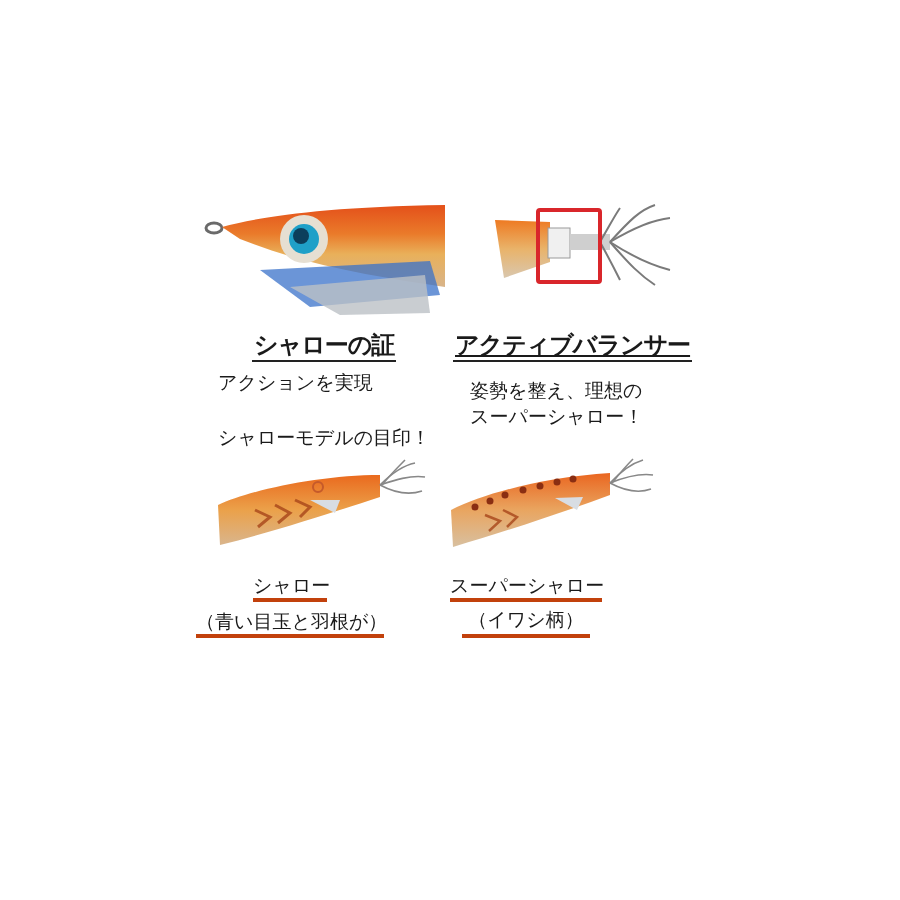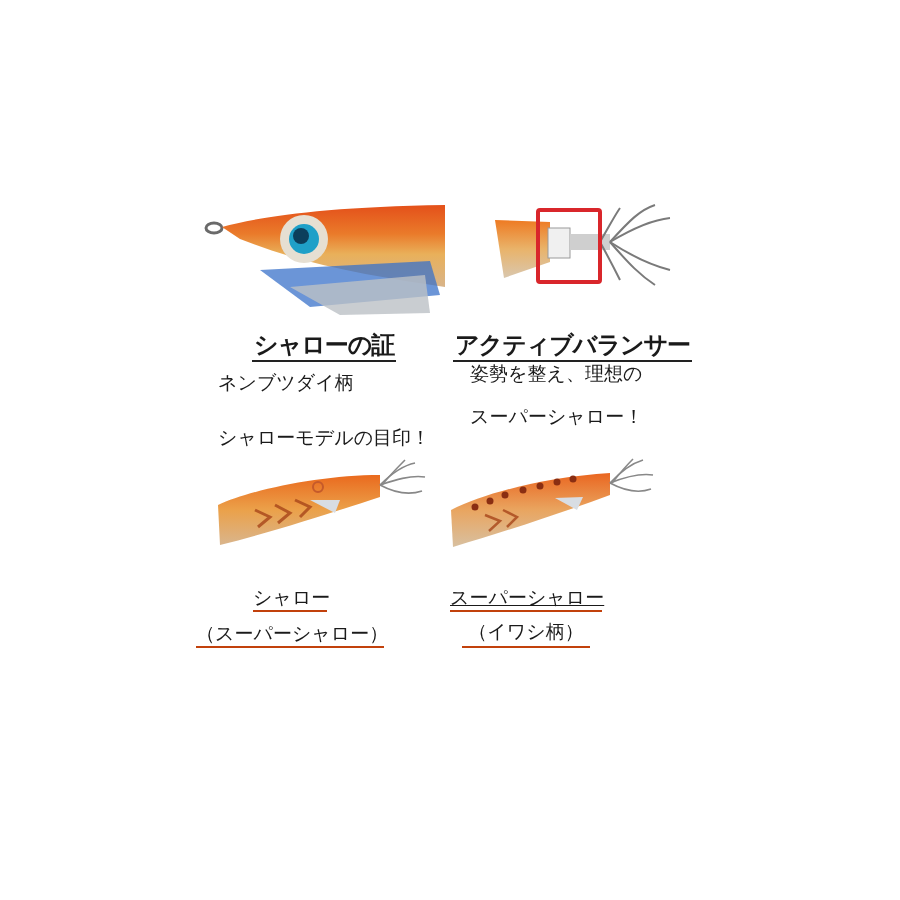--- a/index.html
+++ b/index.html
@@ -3,21 +3,21 @@
   <meta charset="utf-8">
   <style>
     html, body { margin: 0; padding: 0; background: #ffffff; }
     body { width: 900px; height: 900px; position: relative; overflow: hidden;
            font-family: "DejaVu Sans", "Liberation Sans", sans-serif; color: #1a1a1a; }
     .abs { position: absolute; }
     .title { font-weight: bold; font-size: 24px; letter-spacing: -1px; white-space: nowrap;
              border-bottom: 2px solid #222; line-height: 30px; padding: 0 2px; }
     .desc { font-size: 19px; white-space: nowrap; line-height: 34px; }
     .caption { font-size: 19px; white-space: nowrap; line-height: 26px;
-               border-bottom: 2px solid #c2410c; text-align: center; margin-top: 12px; }
+               border-bottom: 4px solid #c2410c; text-align: center; }
     svg { display: block; }
   </style>
 </head>
 <body>
 
 <div class="abs" style="left:200px; top:195px; width:245px; height:120px;">
   <svg width="245" height="120" viewBox="0 0 245 120">
     <defs>
       <linearGradient id="bodyg" x1="0" y1="0" x2="0" y2="1">
         <stop offset="0" stop-color="#e4501a"></stop>
@@ -54,25 +54,25 @@
       <path d="M120 42 C140 55,160 65,180 70"></path>
       <path d="M120 42 C140 65,150 75,165 85"></path>
       <path d="M110 42 C120 25,125 15,130 8"></path>
       <path d="M110 42 C120 60,125 70,130 80"></path>
     </g>
     <rect x="48" y="10" width="62" height="72" fill="none" stroke="#d9262b" stroke-width="4" rx="2"></rect>
   </svg>
 </div>
 
 <div class="abs title" style="left:252px; top:330px;">シャローの証</div>
-<div class="abs desc" style="left:218px; top:365px;">ネンブツダイ柄</div>
+<div class="abs desc" style="left:218px; top:365px;">アクションを実現</div>
 <div class="abs desc" style="left:218px; top:420px;">シャローモデルの目印！</div>
 
-<div class="abs title" style="left:453px; top:330px;">アクティブバランサー</div>
-<div class="abs desc" style="left:470px; top:356px;">姿勢を整え、理想の</div>
+<div class="abs title" style="left:453px; top:330px;text-decoration:underline;">アクティブバランサー</div>
+<div class="abs desc" style="left:470px; top:373px;">姿勢を整え、理想の</div>
 <div class="abs desc" style="left:470px; top:399px;">スーパーシャロー！</div>
 
 <div class="abs" style="left:210px; top:455px; width:220px; height:100px;">
   <svg width="220" height="100" viewBox="0 0 220 100">
     <defs>
       <linearGradient id="p1g" x1="0" y1="0" x2="0" y2="1">
         <stop offset="0" stop-color="#ea6a1e"></stop>
         <stop offset="0.5" stop-color="#eba14a"></stop>
         <stop offset="1" stop-color="#d9b58c"></stop>
       </linearGradient>
@@ -121,16 +121,16 @@
     <g stroke="#888" stroke-width="1.6" fill="none">
       <path d="M165 28 C178 14,188 8,198 5"></path>
       <path d="M165 28 C180 22,195 18,208 20"></path>
       <path d="M165 28 C180 36,195 38,206 34"></path>
       <path d="M167 28 C175 18,182 10,188 4"></path>
     </g>
   </svg>
 </div>
 
 <div class="abs caption" style="left:253px; top:572px; width:74px;">シャロー</div>
-<div class="abs caption" style="left:196px; top:608px; width:188px;">（スーパーシャロー）</div>
+<div class="abs caption" style="left:196px; top:608px; width:188px;">（青い目玉と羽根が）</div>
 
-<div class="abs caption" style="left:450px; top:572px; width:152px;text-decoration:underline;">スーパーシャロー</div>
+<div class="abs caption" style="left:450px; top:572px; width:152px;">スーパーシャロー</div>
 <div class="abs caption" style="left:462px; top:608px; width:128px;font-family:Liberation Mono, monospace;">（イワシ柄）</div>
 
 </body></html>

